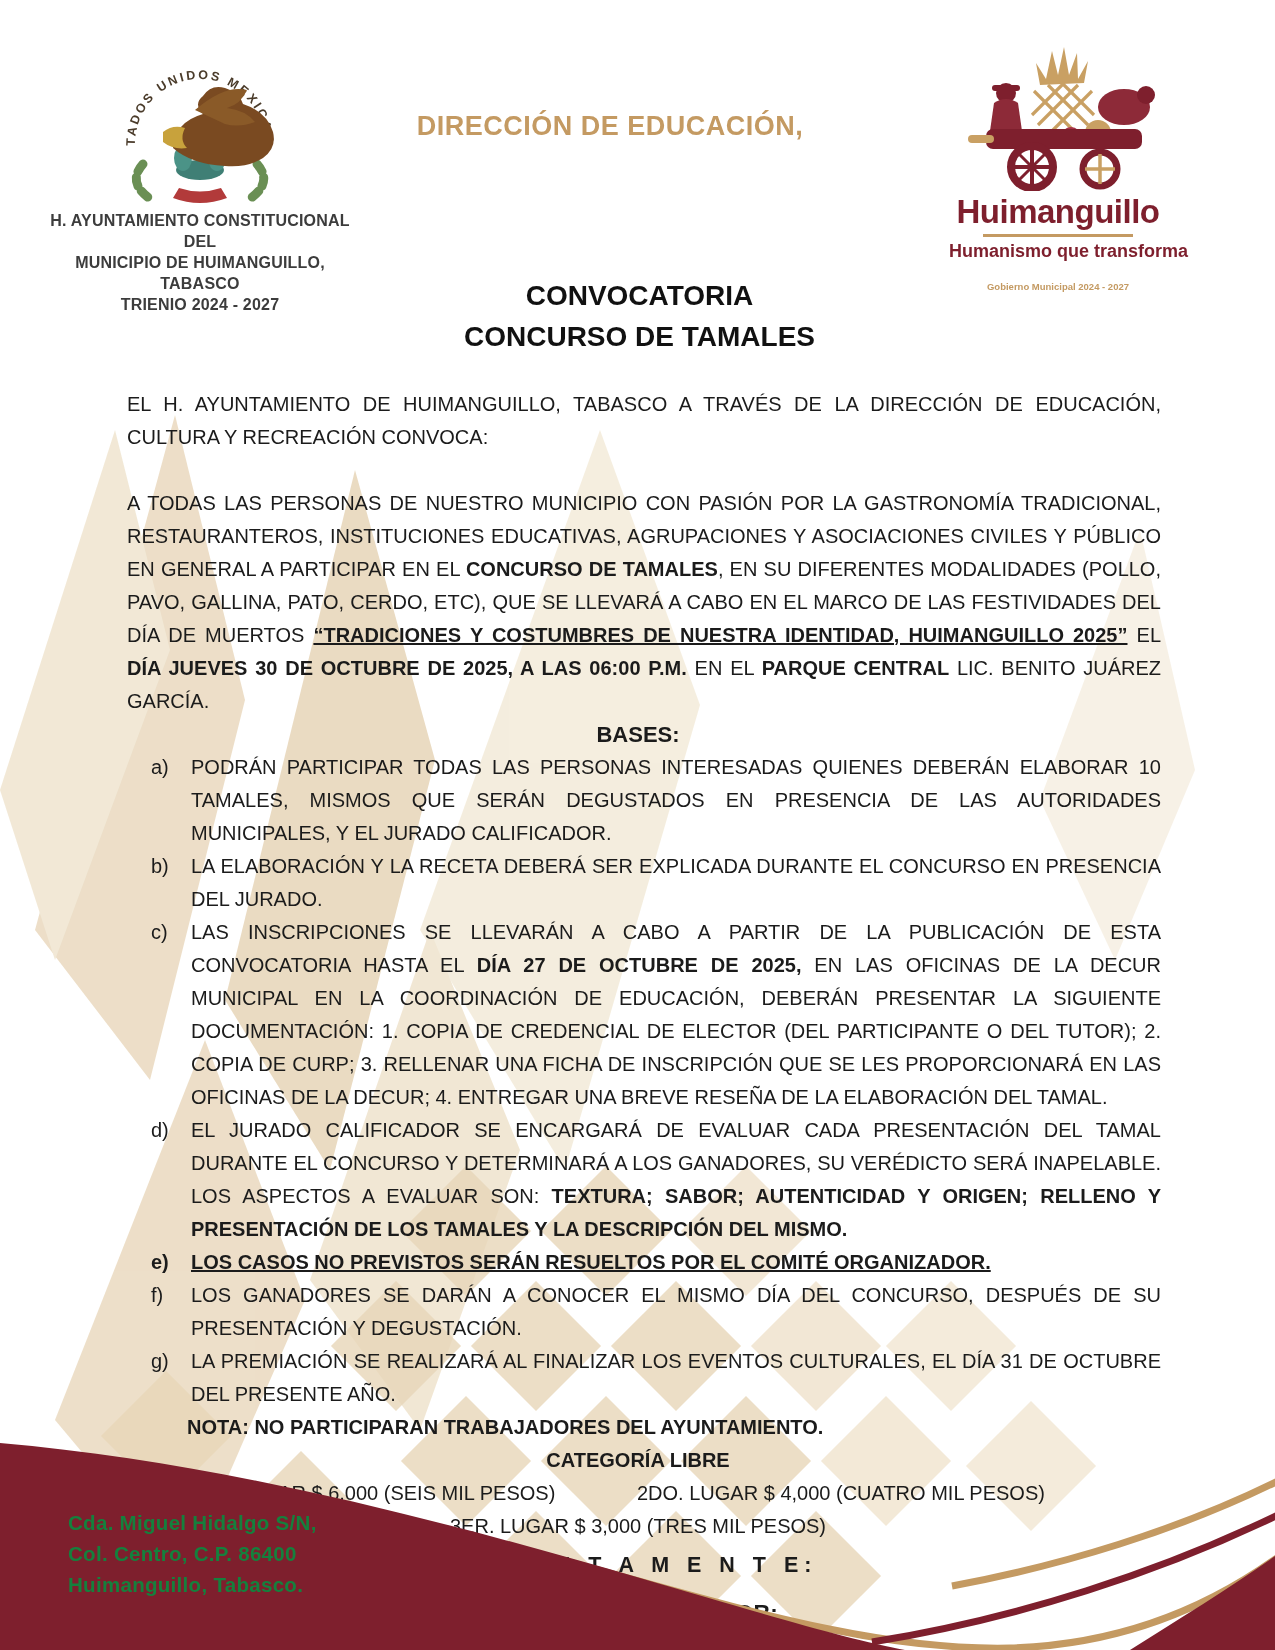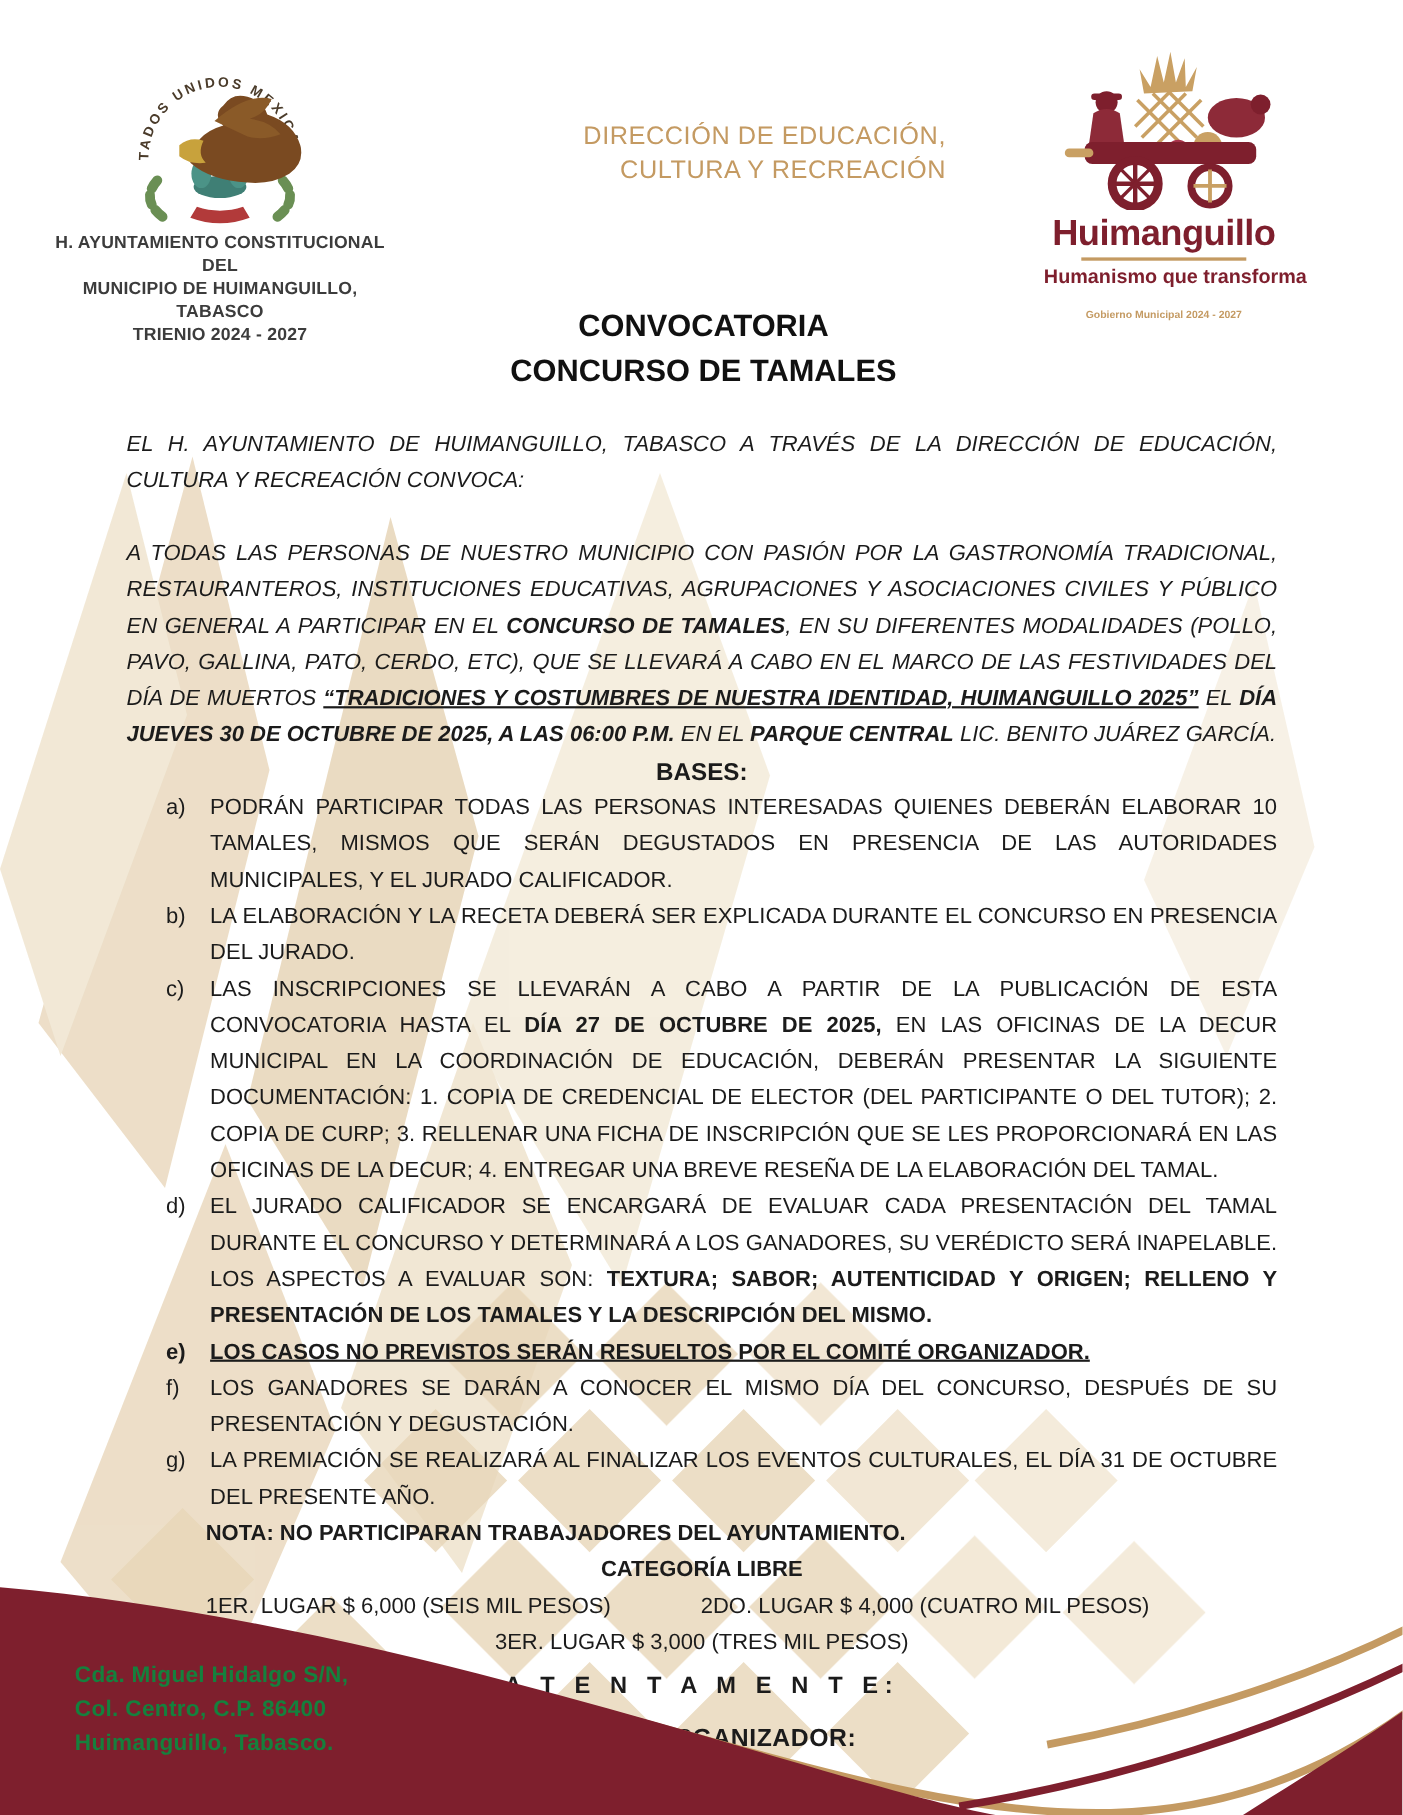--- a/index.html
+++ b/index.html
@@ -16,41 +16,41 @@
   .content{position:relative;z-index:2;}
 
   
   .seal-wrap{position:absolute;left:45px;top:52px;width:310px;text-align:center;}
   .seal-org{
     margin-top:6px;font-size:16px;font-weight:700;color:#3c3c3c;
     line-height:1.32;letter-spacing:.2px;
   }
   .dept-title{
     position:absolute;left:360px;top:108px;width:500px;
-    text-align:right;font-weight:400;font-size:23px;line-height:1.35;
+    text-align:center;font-weight:700;font-size:27px;line-height:1.35;
     color:#c49a62;letter-spacing:.5px;
   }
   .brand-wrap{position:absolute;left:928px;top:41px;width:260px;text-align:center;}
   .brand-name{font-size:33px;font-weight:700;color:#7e1f2d;letter-spacing:-.5px;margin-top:2px;}
   .brand-rule{width:150px;height:3px;background:#c49a62;margin:3px auto 4px auto;}
   .brand-slogan{font-size:18px;font-weight:700;color:#7e1f2d;text-align:right;}
   .brand-gov{font-size:9.5px;font-weight:700;color:#c49a62;margin-top:19px;}
 
   
   .doc-title{
     position:absolute;left:2px;top:276px;width:1275px;text-align:center;
     font-weight:700;font-size:28px;line-height:1.45;color:#111;
   }
 
   
   .body-copy{
     position:absolute;left:115px;top:388px;width:1046px;
     font-size:20px;line-height:33px;text-align:justify;
   }
-  .para{margin:0 0 33px 0;font-style:italic;}
+  .para{margin:0 0 33px 12px;}
   .para:last-child{margin-bottom:0;}
   .center-head{text-align:center;font-weight:700;margin:0;}
   .bases-head{font-size:22px;}
   .list-item{display:flex;margin:0;}
   .mk{flex:0 0 76px;}
   .mk-inner{display:inline-block;width:34px;margin-left:36px;}
   .item-text{flex:1;text-align:justify;}
   .item-bold .mk-inner{font-weight:700;}
   .nota-line{margin-left:72px;font-weight:700;}
   .b{font-weight:700;}
@@ -133,21 +133,20 @@
       </svg>
       <div class="seal-org">
         <div>H. AYUNTAMIENTO CONSTITUCIONAL DEL</div>
         <div>MUNICIPIO DE HUIMANGUILLO, TABASCO</div>
         <div>TRIENIO 2024 - 2027</div>
       </div>
     </div>
 
     <div class="dept-title">
       <div>DIRECCIÓN DE EDUCACIÓN,</div>
-      <div>CULTURA Y RECREACIÓN</div>
     </div>
 
     <div class="brand-wrap">
       <svg width="260" height="150" viewBox="0 0 260 150">
 
         <path d="M118 38 L124 10 L130 34 L136 6 L141 34 L149 12 L150 38 L160 20 L156 42 L112 44 L108 22 Z" fill="#c9a063"></path>
 
         <g stroke="#c9a063" stroke-width="3.2">
           <line x1="106" y1="50" x2="146" y2="90"></line>
             <line x1="120" y1="44" x2="160" y2="84"></line>

